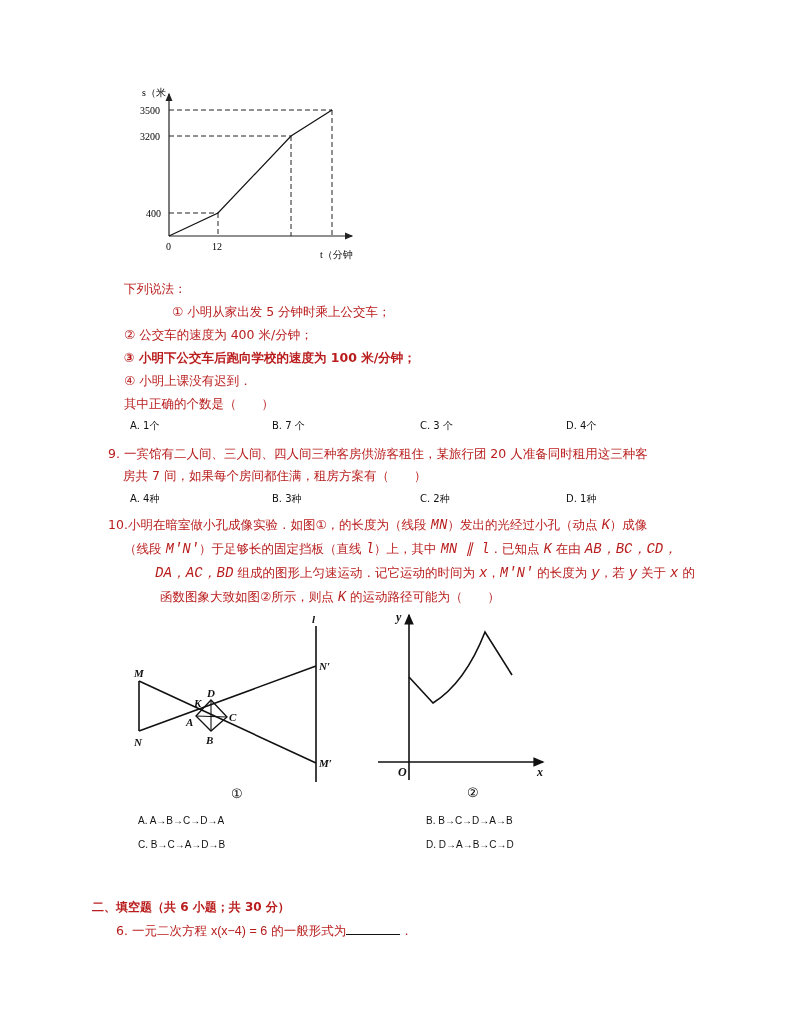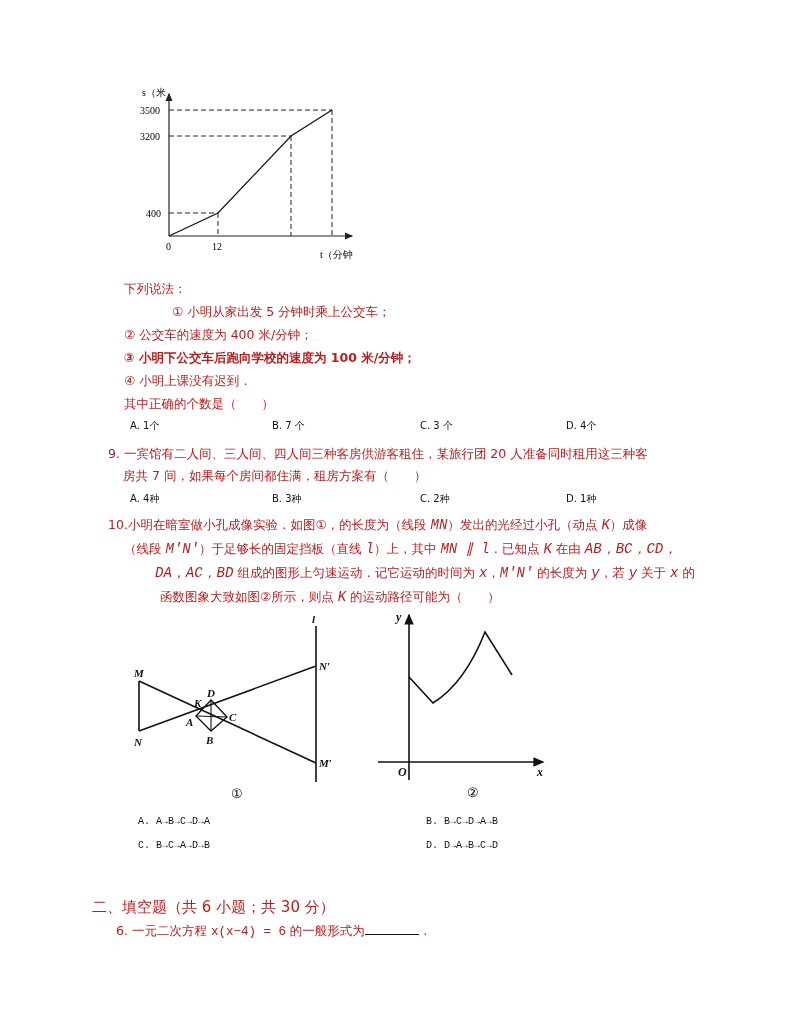--- a/index.html
+++ b/index.html
@@ -2,23 +2,23 @@
 <html><head>
 <meta charset="utf-8">
 <style>
   html, body { margin: 0; padding: 0; background: #ffffff; }
   body { width: 794px; height: 1028px; position: relative; overflow: hidden;
          font-family: "DejaVu Sans", "Liberation Sans", sans-serif; color: #111; }
   .abs { position: absolute; }
   .line { position: absolute; font-size: 12.5px; line-height: 18px; white-space: nowrap; color: #b91c1c; }
   .opt { position: absolute; font-size: 10px; line-height: 18px; white-space: nowrap; }
   .it { font-family: Liberation Mono, monospace; font-style: italic; font-size: 14px; }
-  .serif { font-family: Liberation Mono, monospace; }
+  .serif { font-family: Liberation Sans, sans-serif; }
   svg text { font-family: "Liberation Serif", serif; }
-  .section { font-weight: normal; font-size: 15px; }
+  .section { font-weight: bold; font-size: 12px; }
   .blank { display: inline-block; width: 54px; border-bottom: 1px solid #111; height: 12px; vertical-align: baseline; }
 </style>
 </head>
 <body>
 
 <svg class="abs" style="left:130px; top:80px;" width="240" height="190" viewBox="0 0 240 190">
   <defs>
     <marker id="arr" markerWidth="8" markerHeight="8" refX="6" refY="4" orient="auto">
       <path d="M0,1 L7,4 L0,7 Z" fill="#222"></path>
     </marker>

